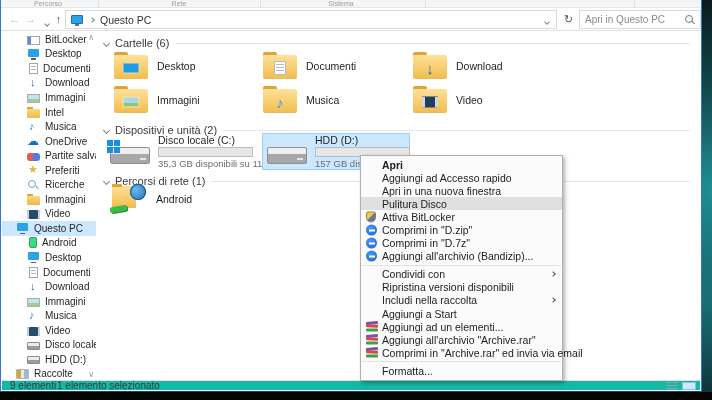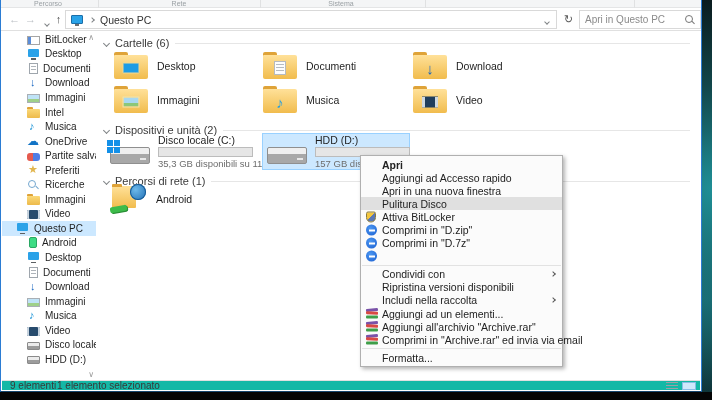--- a/index.html
+++ b/index.html
@@ -287,20 +287,24 @@
           <span>Video</span>
         </div>
       <div class="sb-item lvl2">
           <span class="si si-drive"></span>
           <span>Disco locale (C:)</span>
         </div>
       <div class="sb-item lvl2">
           <span class="si si-drive"></span>
           <span>HDD (D:)</span>
         </div>
+      <div class="sb-item lvl1">
+          <span class="si si-lib"></span>
+          <span>Raccolte</span>
+        </div>
       <div class="sb-scroll sb-up">∧</div>
       <div class="sb-scroll sb-dn">∨</div>
     </div>
 
     <div class="content">
 
       <div class="sec-head" style="top:5px">
         <span class="chv d"></span>
         <span class="ttl">Cartelle (6)</span>
         <span class="rule"></span>
@@ -422,34 +426,38 @@
   <div class="mi">
       <span class="mic ic-bandizip"></span>
       <span>Comprimi in "D.zip"</span>
     </div>
   <div class="mi">
       <span class="mic ic-bandizip"></span>
       <span>Comprimi in "D.7z"</span>
     </div>
   <div class="mi">
       <span class="mic ic-bandizip"></span>
+      <span>Aggiungi all'archivio (Bandizip)...</span>
     </div>
   <div class="msep"></div>
   <div class="mi">
       <span>Condividi con</span>
       <span class="sub"></span>
     </div>
   <div class="mi">
       <span>Ripristina versioni disponibili</span>
     </div>
   <div class="mi">
       <span>Includi nella raccolta</span>
       <span class="sub"></span>
     </div>
   <div class="mi">
+      <span>Aggiungi a Start</span>
+    </div>
+  <div class="mi">
       <span class="mic ic-winrar">
         <i></i>
         <i></i>
         <i></i>
       </span>
       <span>Aggiungi ad un elementi...</span>
     </div>
   <div class="mi">
       <span class="mic ic-winrar">
         <i></i>

